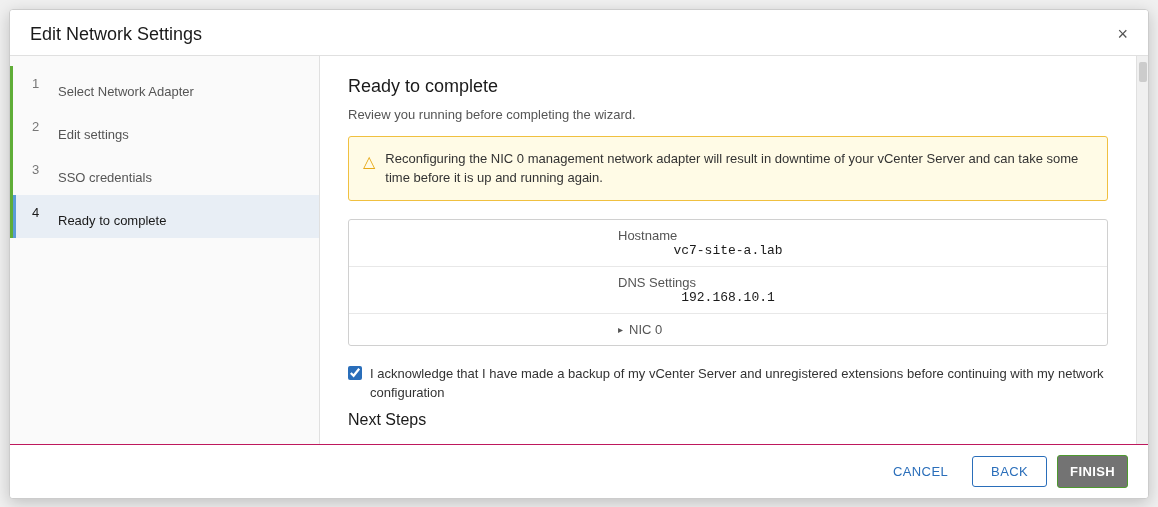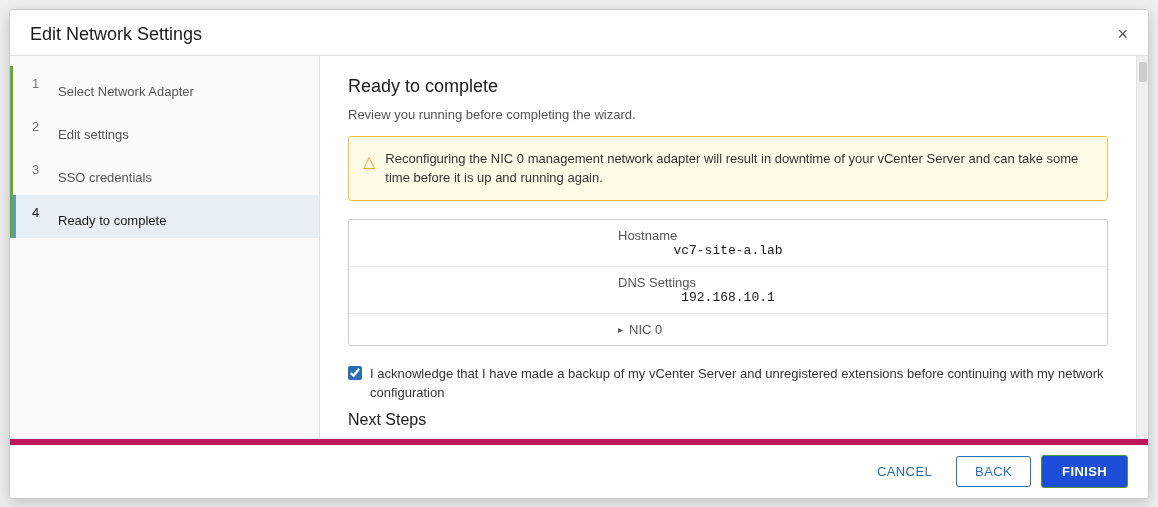--- a/index.html
+++ b/index.html
@@ -190,21 +190,21 @@
     .next-steps-title {
       font-size: 16px;
       font-weight: 400;
       color: #1a1a1a;
     }
     .dialog-footer {
       display: flex;
       align-items: center;
       justify-content: flex-end;
       padding: 10px 20px;
-      border-top: 6px solid #be185d;
+      border-top: 1px solid #be185d;
       background: #fff;
       gap: 10px;
     }
     .btn-cancel {
       background: none;
       border: none;
       color: #2a6eba;
       font-size: 13px;
       font-weight: 500;
       cursor: pointer;
@@ -216,27 +216,27 @@
       border: 1px solid #2a6eba;
       color: #2a6eba;
       font-size: 13px;
       font-weight: 400;
       cursor: pointer;
       padding: 7px 18px;
       border-radius: 3px;
       letter-spacing: 0.03em;
     }
     .btn-finish {
-      background: #1d4ed8;
+      background: #737373;
       border: 1px solid #4e9a2e;
       color: #fff;
       font-size: 13px;
       font-weight: 600;
       cursor: pointer;
-      padding: 8px 20px;
+      padding: 8px 12px;
       border-radius: 3px;
       letter-spacing: 0.03em;
     }
   </style>
 </head>
 <body>
 
 <div class="dialog">
 
   <div class="dialog-header">

